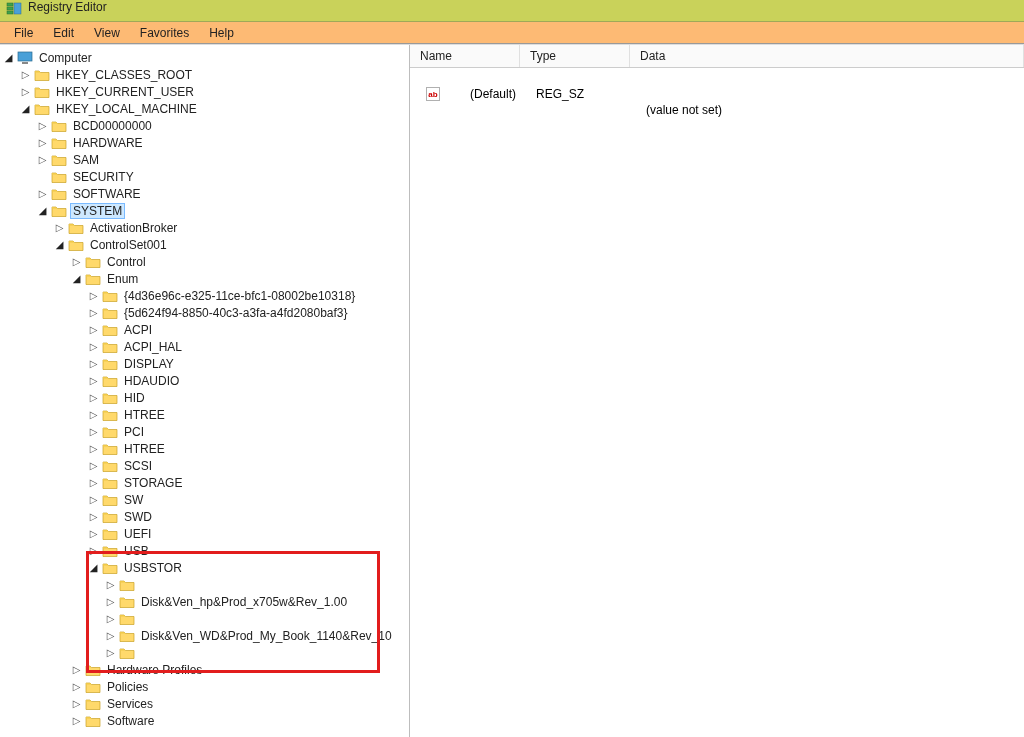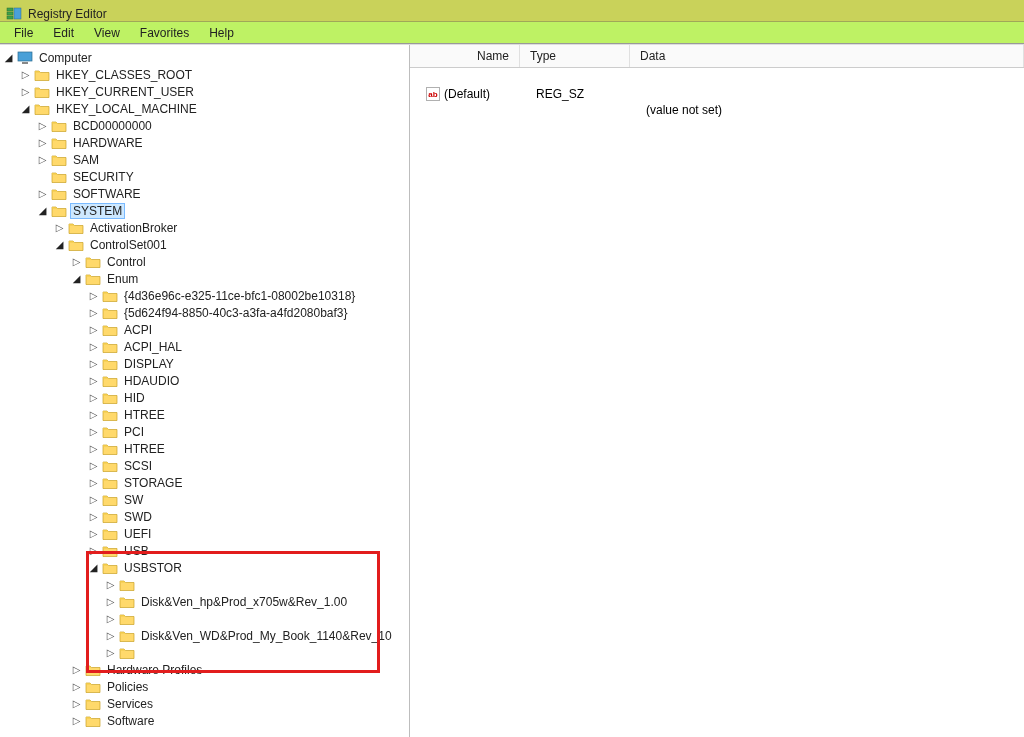--- a/index.html
+++ b/index.html
@@ -1,32 +1,32 @@
 <!DOCTYPE html>
 <html><head>
 <meta charset="utf-8">
 <style>
 * { box-sizing: border-box; margin: 0; padding: 0; }
 body { font-family: "Segoe UI", Tahoma, sans-serif; font-size: 12px; background: #fff; width: 1024px; height: 737px; overflow: hidden; display: flex; flex-direction: column; }
-.titlebar { background: #c9d25a; height: 22px; display: flex; align-items: flex-end; padding: 0 6px; border-bottom: 1px solid #a0a858; gap: 6px; }
+.titlebar { background: #c9d25a; height: 22px; display: flex; align-items: flex-start; padding: 0 6px; border-bottom: 1px solid #a0a858; gap: 6px; }
 .titlebar .app-icon { width: 16px; height: 16px; display: inline-flex; align-items: center; justify-content: center; }
 .titlebar .title { font-size: 12px; color: #222; }
-.menubar { background: #bef264; height: 22px; display: flex; align-items: center; padding: 0 4px; border-bottom: 1px solid #999; }
+.menubar { background: #fdba74; height: 22px; display: flex; align-items: center; padding: 0 4px; border-bottom: 1px solid #999; }
 .menubar .menu-item { padding: 2px 10px; font-size: 12px; cursor: default; color: #222; }
 .content { flex: 1; display: flex; border-top: 1px solid #ddd; overflow: hidden; }
 .tree-pane { width: 410px; border-right: 1px solid #bdbdbd; overflow: auto; padding: 4px 0 4px 2px; position: relative; }
 .list-pane { flex: 1; display: flex; flex-direction: column; }
 .list-header { display: flex; border-bottom: 1px solid #ccc; background: #fafafa; }
 .list-header .col { padding: 4px 10px; font-size: 12px; color: #222; border-right: 1px solid #e0e0e0; }
-.list-header .col.name { width: 110px; text-align: right; }
+.list-header .col.name { width: 110px; }
 .list-header .col.type { width: 110px; }
 .list-header .col.data { flex: 1; }
 .list-body { flex: 1; padding: 2px 0; }
 .list-row { display: flex; align-items: center; padding: 1px 6px; }
-.list-row .cell { padding: 0 10px; font-size: 12px; }
+.list-row .cell { padding: 0 10px; font-size: 12px; justify-content: space-between; }
 .list-row .cell.name { width: 110px; display: flex; align-items: center; gap: 4px; }
 .list-row .cell.type { width: 110px; }
 .list-row .cell.data { flex: 1; margin-top: 32px; }
 .ab-icon { width: 14px; height: 14px; border: 1px solid #b0b0b0; background: #fff; font-size: 8px; font-weight: bold; color: #c00; display: inline-flex; align-items: center; justify-content: center; }
 
 
 .tree { list-style: none; }
 .tree ul { list-style: none; padding-left: 17px; }
 .tree-row { display: flex; align-items: center; height: 17px; white-space: nowrap; cursor: default; }
 .tree-row.selected .label { background: #cde8ff; outline: 1px solid #7abaff; }

